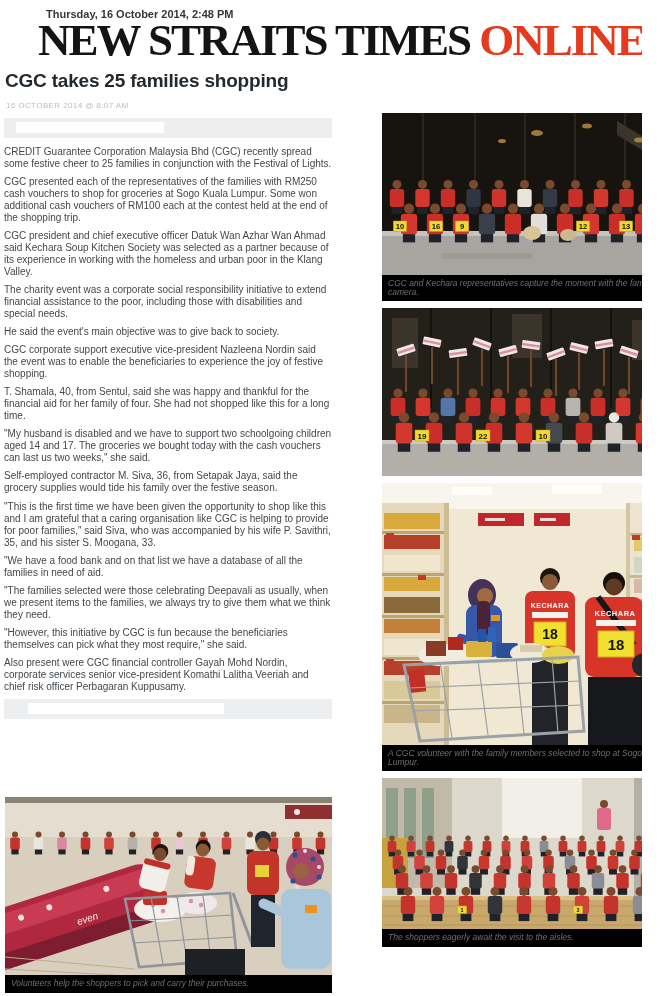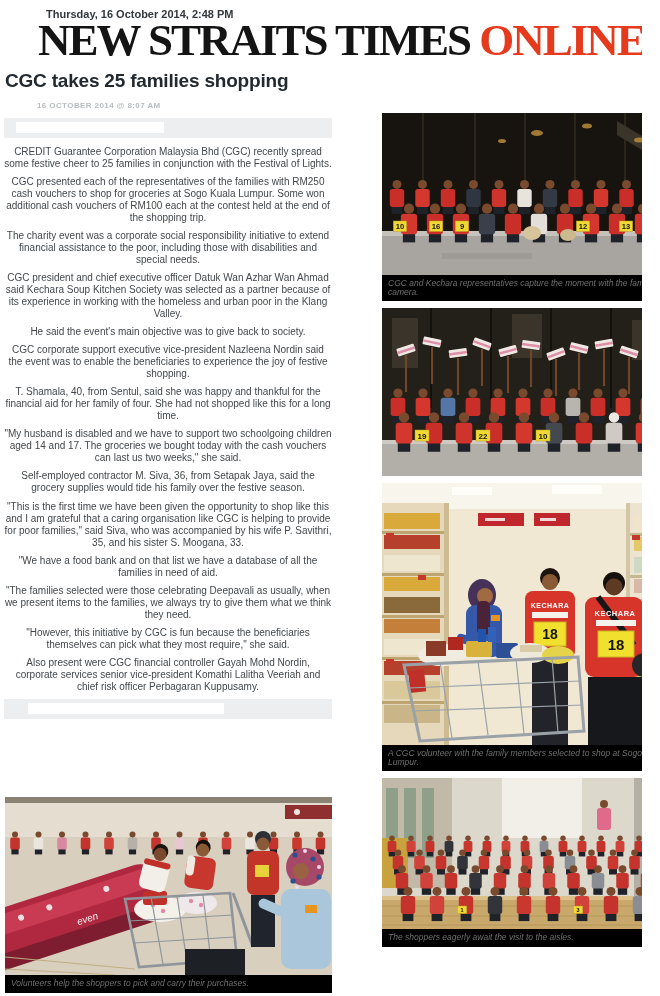--- a/index.html
+++ b/index.html
@@ -4,23 +4,23 @@
 <style>
   html,body{margin:0;padding:0;background:#ffffff;}
   #page{position:relative;width:642px;height:996px;background:#ffffff;overflow:hidden;
         font-family:"Liberation Sans",sans-serif;}
   
   .topdate{position:absolute;left:46px;top:8px;font-size:11px;font-weight:bold;color:#33373b;}
   .masthead{position:absolute;left:38px;top:18px;width:600px;font-family:"Liberation Serif",serif;
             font-weight:bold;font-size:45px;letter-spacing:-2px;color:#141414;line-height:1;white-space:nowrap;}
   .masthead .accent{color:#e63a1e;}
   .headline{position:absolute;left:5px;top:70px;font-size:19px;font-weight:bold;color:#22292f;letter-spacing:-0.2px;}
-  .dateline{position:absolute;left:6px;top:101px;font-size:8px;font-weight:bold;color:#b9bcbe;letter-spacing:0.4px;margin-left:31px;}
+  .dateline{position:absolute;left:6px;top:101px;font-size:8px;font-weight:normal;color:#b9bcbe;letter-spacing:0.4px;}
   
-  .leftcol{position:absolute;left:4px;top:118px;width:328px;text-align:center;}
+  .leftcol{position:absolute;left:4px;top:118px;width:328px;}
   .sharebar{height:20px;background:#eceef0;position:relative;margin-bottom:8px;}
   .sharebar .sharebtn{position:absolute;top:4px;height:11px;background:#ffffff;}
   .sharebar.one .sharebtn{left:12px;width:148px;}
   .sharebar.two .sharebtn{left:24px;width:196px;}
   .sharebar.two{margin-top:4px;margin-bottom:0;}
   .leftcol p{margin:0 0 6px 0;font-size:10px;line-height:12px;color:#43474b;}
   .leftcol p.gap{margin-top:7px;}
   
   .rightcol{position:absolute;left:345px;top:113px;width:310px;margin-left:37px;}
   .photoblock{margin-bottom:7px;}
@@ -38,22 +38,22 @@
   <div class="masthead"><span>NEW STRAITS TIMES</span> <span class="accent">ONLINE</span></div>
   <h2 class="headline" style="margin:0">CGC takes 25 families shopping</h2>
   <div class="dateline">16 OCTOBER 2014 @ 8:07 AM</div>
 
   <div class="leftcol">
     <div class="sharebar one">
       <div class="sharebtn"></div>
     </div>
     <p>CREDIT Guarantee Corporation Malaysia Bhd (CGC) recently spread some festive cheer to 25 families in conjunction with the Festival of Lights.</p>
     <p>CGC presented each of the representatives of the families with RM250 cash vouchers to shop for groceries at Sogo Kuala Lumpur. Some won additional cash vouchers of RM100 each at the contest held at the end of the shopping trip.</p>
+    <p>CGC president and chief executive officer Datuk Wan Azhar Wan Ahmad said Kechara Soup Kitchen Society was selected as a partner because of its experience in working with the homeless and urban poor in the Klang Valley.</p>
     <p>The charity event was a corporate social responsibility initiative to extend financial assistance to the poor, including those with disabilities and special needs.</p>
-    <p>CGC president and chief executive officer Datuk Wan Azhar Wan Ahmad said Kechara Soup Kitchen Society was selected as a partner because of its experience in working with the homeless and urban poor in the Klang Valley.</p>
     <p>He said the event's main objective was to give back to society.</p>
     <p>CGC corporate support executive vice-president Nazleena Nordin said the event was to enable the beneficiaries to experience the joy of festive shopping.</p>
     <p>T. Shamala, 40, from Sentul, said she was happy and thankful for the financial aid for her family of four. She had not shopped like this for a long time.</p>
     <p>"My husband is disabled and we have to support two schoolgoing children aged 14 and 17. The groceries we bought today with the cash vouchers can last us two weeks," she said.</p>
     <p>Self-employed contractor M. Siva, 36, from Setapak Jaya, said the grocery supplies would tide his family over the festive season.</p>
     <p class="gap">"This is the first time we have been given the opportunity to shop like this and I am grateful that a caring organisation like CGC is helping to provide for poor families," said Siva, who was accompanied by his wife P. Savithri, 35, and his sister S. Moogana, 33.</p>
     <p>"We have a food bank and on that list we have a database of all the families in need of aid.</p>
     <p>"The families selected were those celebrating Deepavali as usually, when we present items to the families, we always try to give them what we think they need.</p>
     <p>"However, this initiative by CGC is fun because the beneficiaries themselves can pick what they most require," she said.</p>
     <p>Also present were CGC financial controller Gayah Mohd Nordin, corporate services senior vice-president Komathi Lalitha Veeriah and chief risk officer Perbagaran Kuppusamy.</p>

